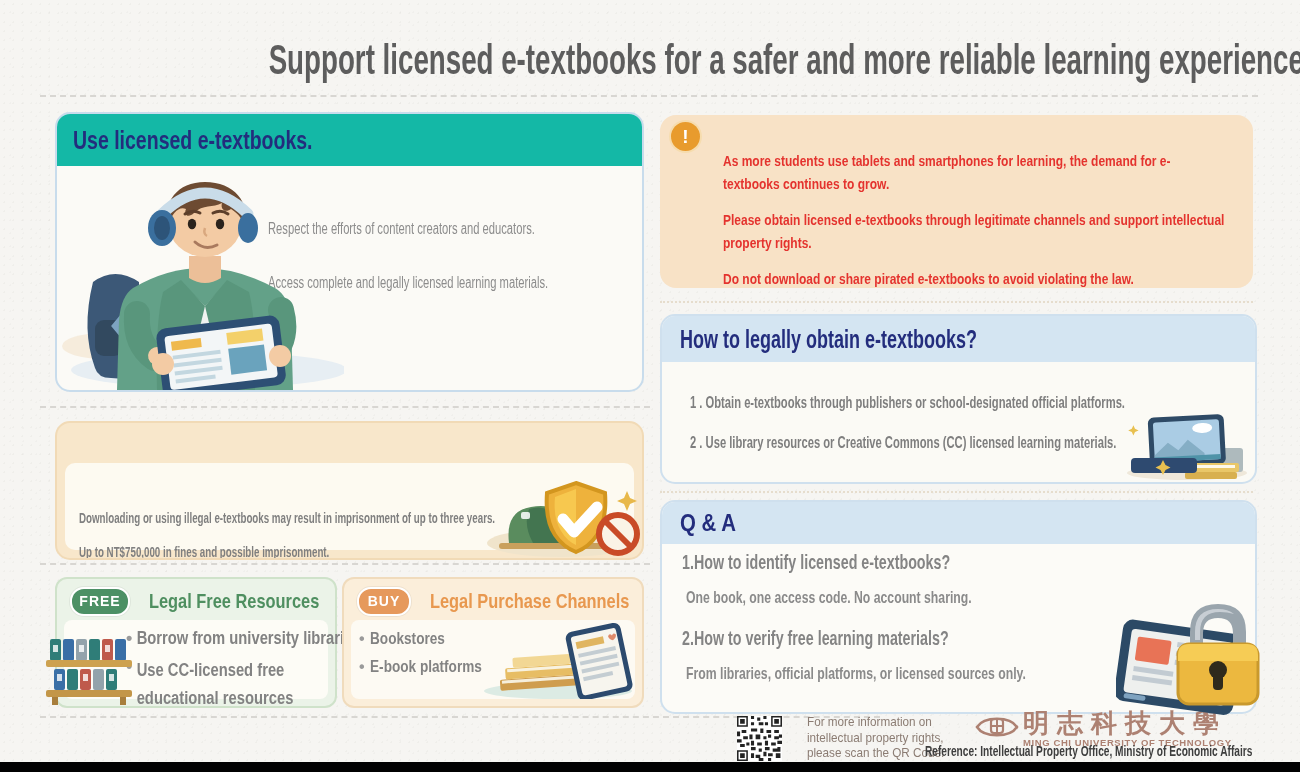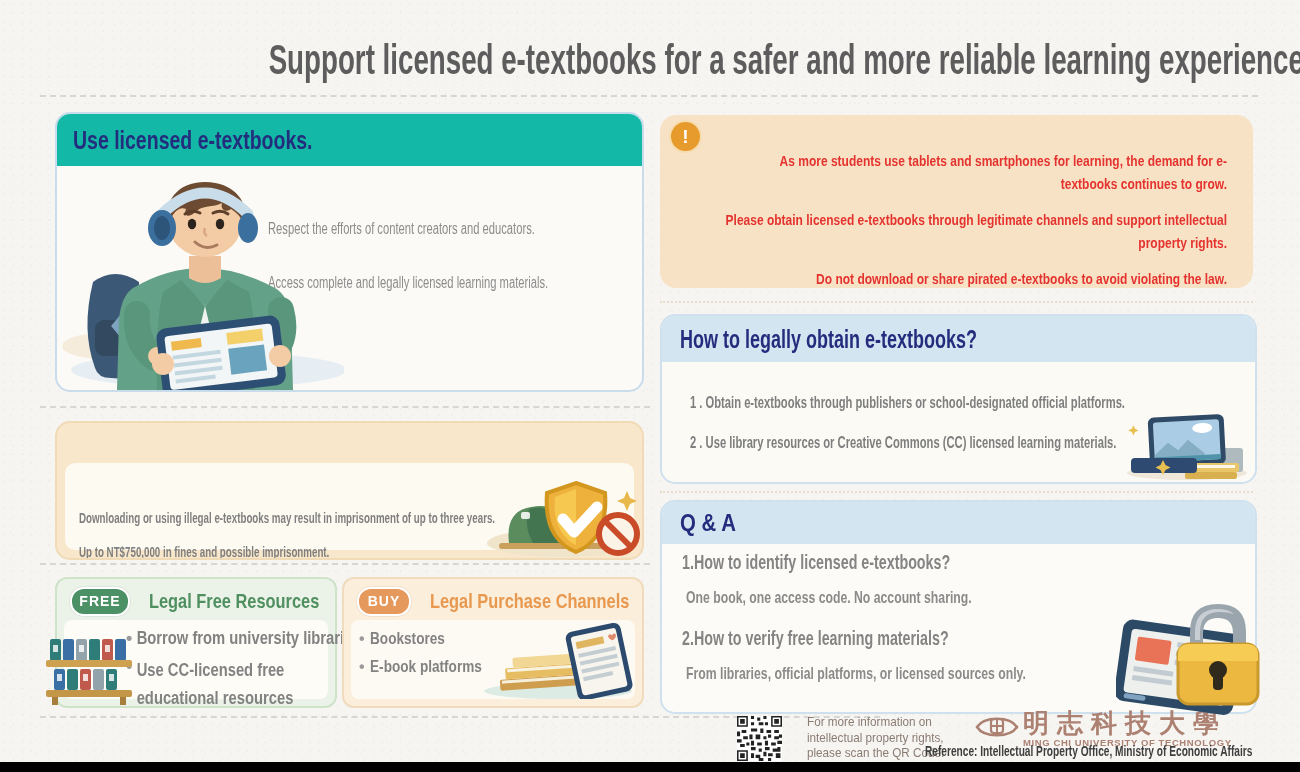--- a/index.html
+++ b/index.html
@@ -44,21 +44,21 @@
   .pill.buy{width:50px;background:#e6995c;}
   .mini-title{position:absolute;top:10px;font-size:21px;font-weight:bold;margin-left:8px;}
   .mini-panel{position:absolute;left:7px;top:41px;right:7px;bottom:7px;background:#fdfcf6;border-radius:8px;}
   .mini-li{position:absolute;color:#828282;font-size:18px;font-weight:bold;}
   .mini-li::before{content:"•";position:absolute;left:0;top:0;color:#9a9a9a;}
   .mini-li .txt{padding-left:13px;}
   
   .notice{left:660px;top:115px;width:593px;height:173px;background:#f8e2c6;border-radius:16px;}
   .alert-ic{position:absolute;left:11px;top:7px;width:29px;height:29px;border-radius:50%;background:#e89b2d;color:#fff;
     font-weight:bold;font-size:19px;text-align:center;line-height:29px;box-shadow:0 0 0 2px #f6dcae;}
-  .notice-text{position:absolute;left:0;right:0;top:34px;text-align:right;text-decoration:underline;}
+  .notice-text{position:absolute;left:0;right:0;top:34px;text-align:left;text-decoration:underline;}
   .notice-text p{margin:0 0 13px 0;}
   .nspan{display:inline-block;width:630px;transform:scaleX(.8);transform-origin:50% 0;white-space:normal;
     color:#e4332e;font-weight:bold;font-size:15px;line-height:23px;}
   
   .howto-card{left:660px;top:314px;width:593px;height:166px;border:2px solid #cfe0ee;background:#fbfaf5;}
   .howto-card .chdr{position:absolute;left:0;top:0;right:0;height:46px;background:#d4e5f2;line-height:46px;padding-left:18px;font-size:25px;}
   .howto-item{position:absolute;left:28px;color:#7e7e7e;font-size:16px;font-weight:bold;}
   
   .qa-card{left:660px;top:500px;width:593px;height:210px;border:2px solid #cfe0ee;background:#fcfbf7;}
   .qa-card .chdr{position:absolute;left:0;top:0;right:0;height:42px;background:#d4e5f2;line-height:42px;padding-left:18px;font-size:24px;}

